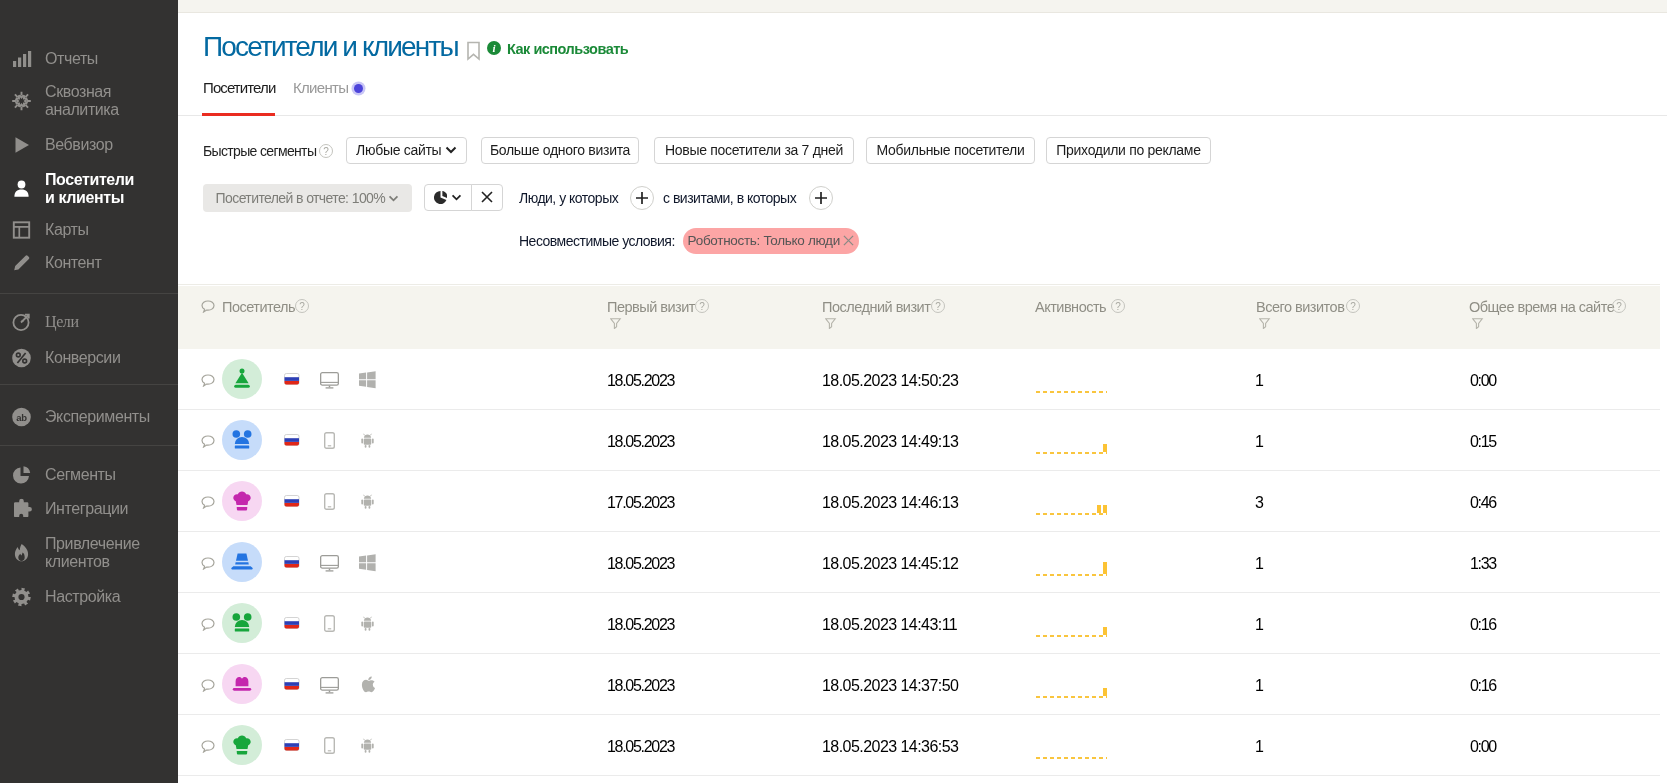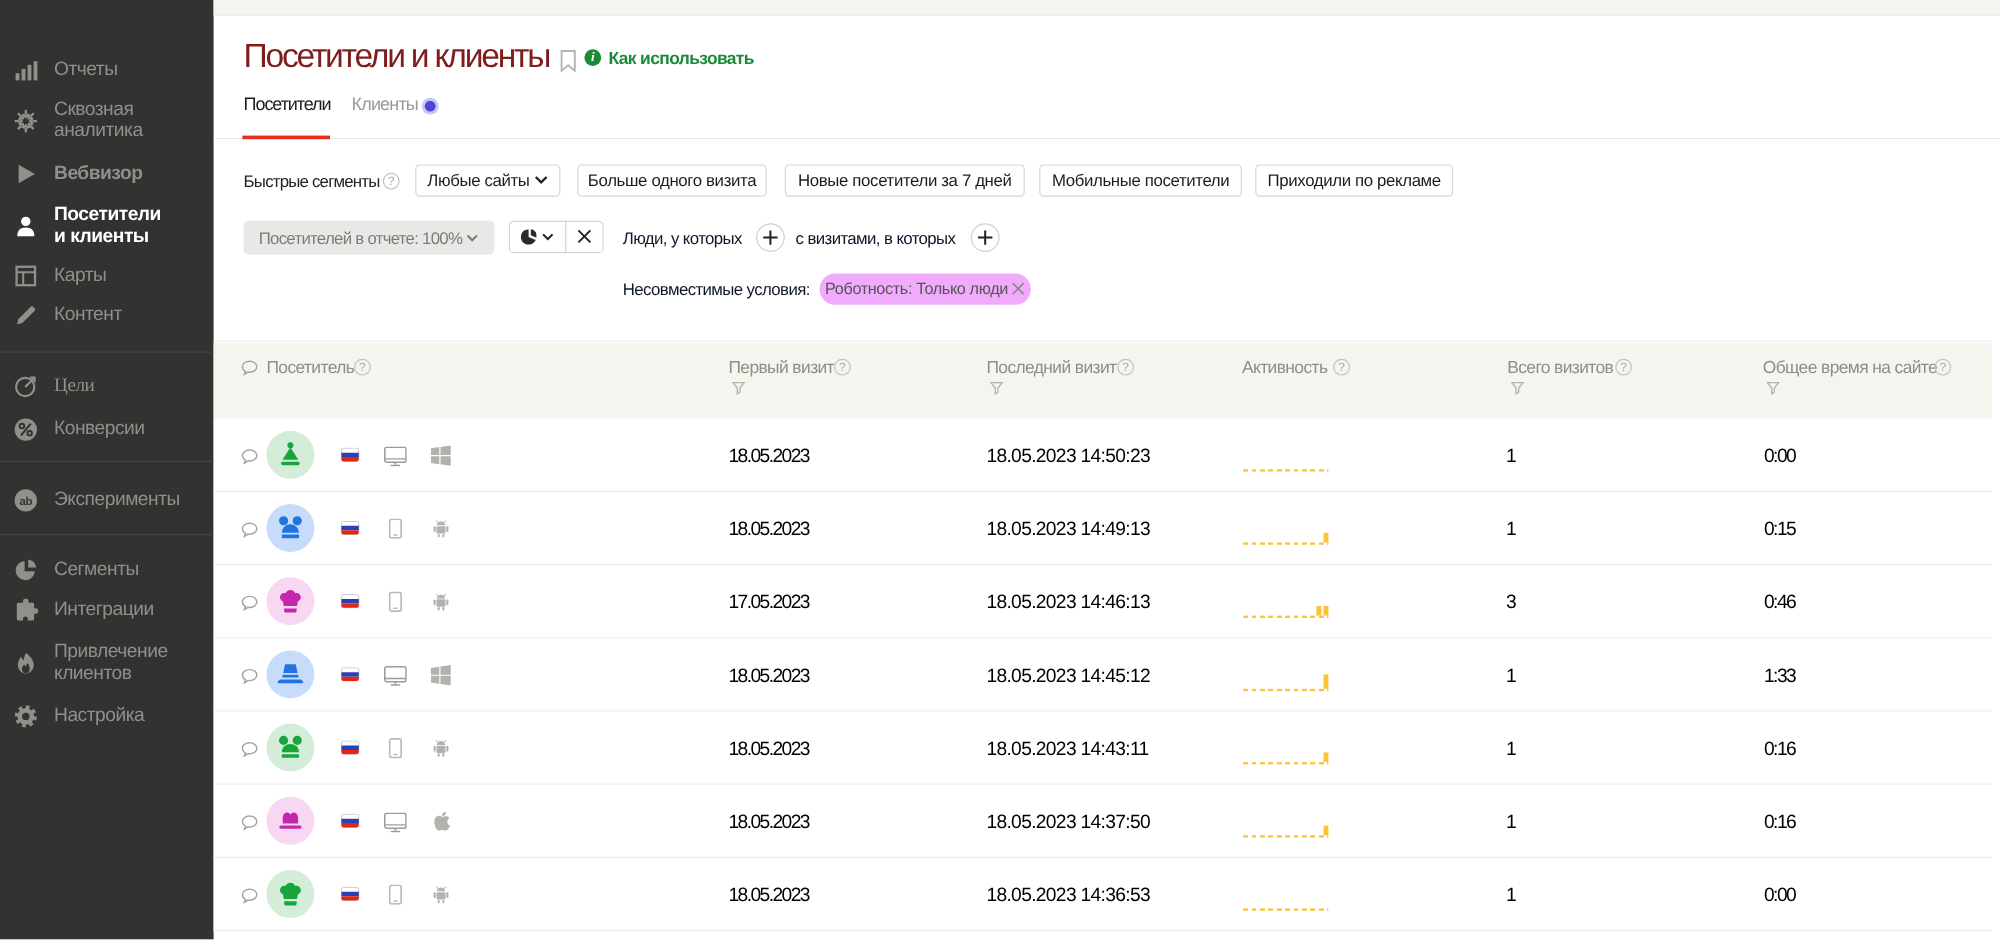--- a/index.html
+++ b/index.html
@@ -13,21 +13,21 @@
   .mi { position:absolute; left:0; width:178px; color:#918f8c; font-size:16px; letter-spacing:-0.4px; }
   .mi .ic { position:absolute; left:11px; top:50%; transform:translateY(-50%); width:21px; height:21px; }
   .mi .lb { position:absolute; left:45px; top:50%; transform:translateY(-50%); line-height:18.5px; white-space:nowrap; }
   .mi.active { color:#fff; font-weight:bold; }
   .sep { position:absolute; left:0; width:178px; height:1px; background:#454442; }
 
   
   #topstrip { position:absolute; left:178px; top:0; width:1489px; height:13px; background:#f5f4ef; border-bottom:1px solid #e9e7e0; }
 
   
-  #title { position:absolute; left:203px; top:31px; font-size:28px; color:#7f1d1d; letter-spacing:-1.85px; }
+  #title { position:absolute; left:203px; top:31px; font-size:28px; color:#0369a1; letter-spacing:-1.85px; }
   #bookmark { position:absolute; left:466px; top:40px; }
   #infoc { position:absolute; left:487px; top:41px; width:14px; height:14px; border-radius:50%; background:#1b8a38; color:#fff; text-align:center; font:italic bold 11px/14px "Liberation Serif",serif; }
   #howuse { position:absolute; left:507px; top:41px; font-size:14.5px; letter-spacing:-0.5px; font-weight:bold; color:#1b8a38; }
 
   
   .tab1 { position:absolute; left:203px; top:79px; font-size:15px; letter-spacing:-0.9px; color:#1c1c1c; }
   .tab2 { position:absolute; left:293px; top:79px; font-size:15px; letter-spacing:-0.7px; color:#999; }
   #tabdot { position:absolute; left:354px; top:84px; width:9px; height:9px; border-radius:50%; background:#4d44da; box-shadow:0 0 0 2.5px #c9c6f6; }
   #redline { position:absolute; left:202px; top:113px; width:73px; height:3px; background:#ea2c20; z-index:3; }
   #tabborder { position:absolute; left:178px; top:115px; width:1489px; height:1px; background:#e8e8e8; }
@@ -151,21 +151,21 @@
           <use href="#sqarr" transform="rotate(45 10.5 10.5)"></use>
           <use href="#sqarr" transform="rotate(90 10.5 10.5)"></use>
           <use href="#sqarr" transform="rotate(135 10.5 10.5)"></use>
           <use href="#sqarr" transform="rotate(180 10.5 10.5)"></use>
           <use href="#sqarr" transform="rotate(225 10.5 10.5)"></use>
           <use href="#sqarr" transform="rotate(270 10.5 10.5)"></use>
           <use href="#sqarr" transform="rotate(315 10.5 10.5)"></use>
         </svg>
     <div class="lb">Сквозная<br>аналитика</div>
   </div>
-  <div class="mi" style="top:128px; height:33px;font-weight:bold;">
+  <div class="mi" style="top:128px; height:33px;">
     <svg class="ic" viewBox="0 0 21 21">
           <path d="M4.5 2.8 L18 10.5 L4.5 18.2 z" fill="#918f8c"></path>
         </svg>
     <div class="lb">Вебвизор</div>
   </div>
   <div class="mi active" style="top:167px; height:43px;">
     <svg class="ic" viewBox="0 0 21 21" fill="#fff">
           <circle cx="10.5" cy="6" r="3.9"></circle>
           <path d="M3.4 18.3 c0 -5 2.6 -7.2 7.1 -7.2 c4.5 0 7.1 2.2 7.1 7.2 z"></path>
         </svg>
@@ -286,21 +286,21 @@
       </svg>
     </div>
 <div class="fgray" style="left:663px; top:190px;">с визитами, в которых</div>
 <div class="pluscirc" style="left:809px; top:186px;">
       <svg width="13" height="13" viewBox="0 0 13 13">
         <path d="M6.5 0.5 V12.5 M0.5 6.5 H12.5" stroke="#222" stroke-width="1.7"></path>
       </svg>
     </div>
 
 <div class="fgray" style="left:519px; top:233px;">Несовместимые условия:</div>
-<div class="pill" style="left:683px; top:228px; width:176px; height:26px; line-height:26px; border-radius:13px; background:#f0abfc; color:#555; font-size:13.5px; letter-spacing:-0.3px;">Роботность: Только люди <svg width="11" height="11" viewBox="0 0 12 12" style="vertical-align:-1px;">
+<div class="pill" style="left:683px; top:228px; width:176px; height:26px; line-height:26px; border-radius:13px; background:#fca5a5; color:#555; font-size:13.5px; letter-spacing:-0.3px;">Роботность: Только люди <svg width="11" height="11" viewBox="0 0 12 12" style="vertical-align:-1px;">
         <path d="M1 1 L11 11 M11 1 L1 11" stroke="#8a8a85" stroke-width="1.4"></path>
       </svg></div>
 
 <div id="preheadline"></div>
 <div id="thead">
   <svg class="abs" style="left:23px; top:14px;" width="14" height="13" viewBox="0 0 14 13">
         <use href="#sym-chat"></use>
       </svg>
   <div class="th" style="left:44px;">Посетитель</div>
       <div class="qm" style="left:117px; top:13px;">?</div>

